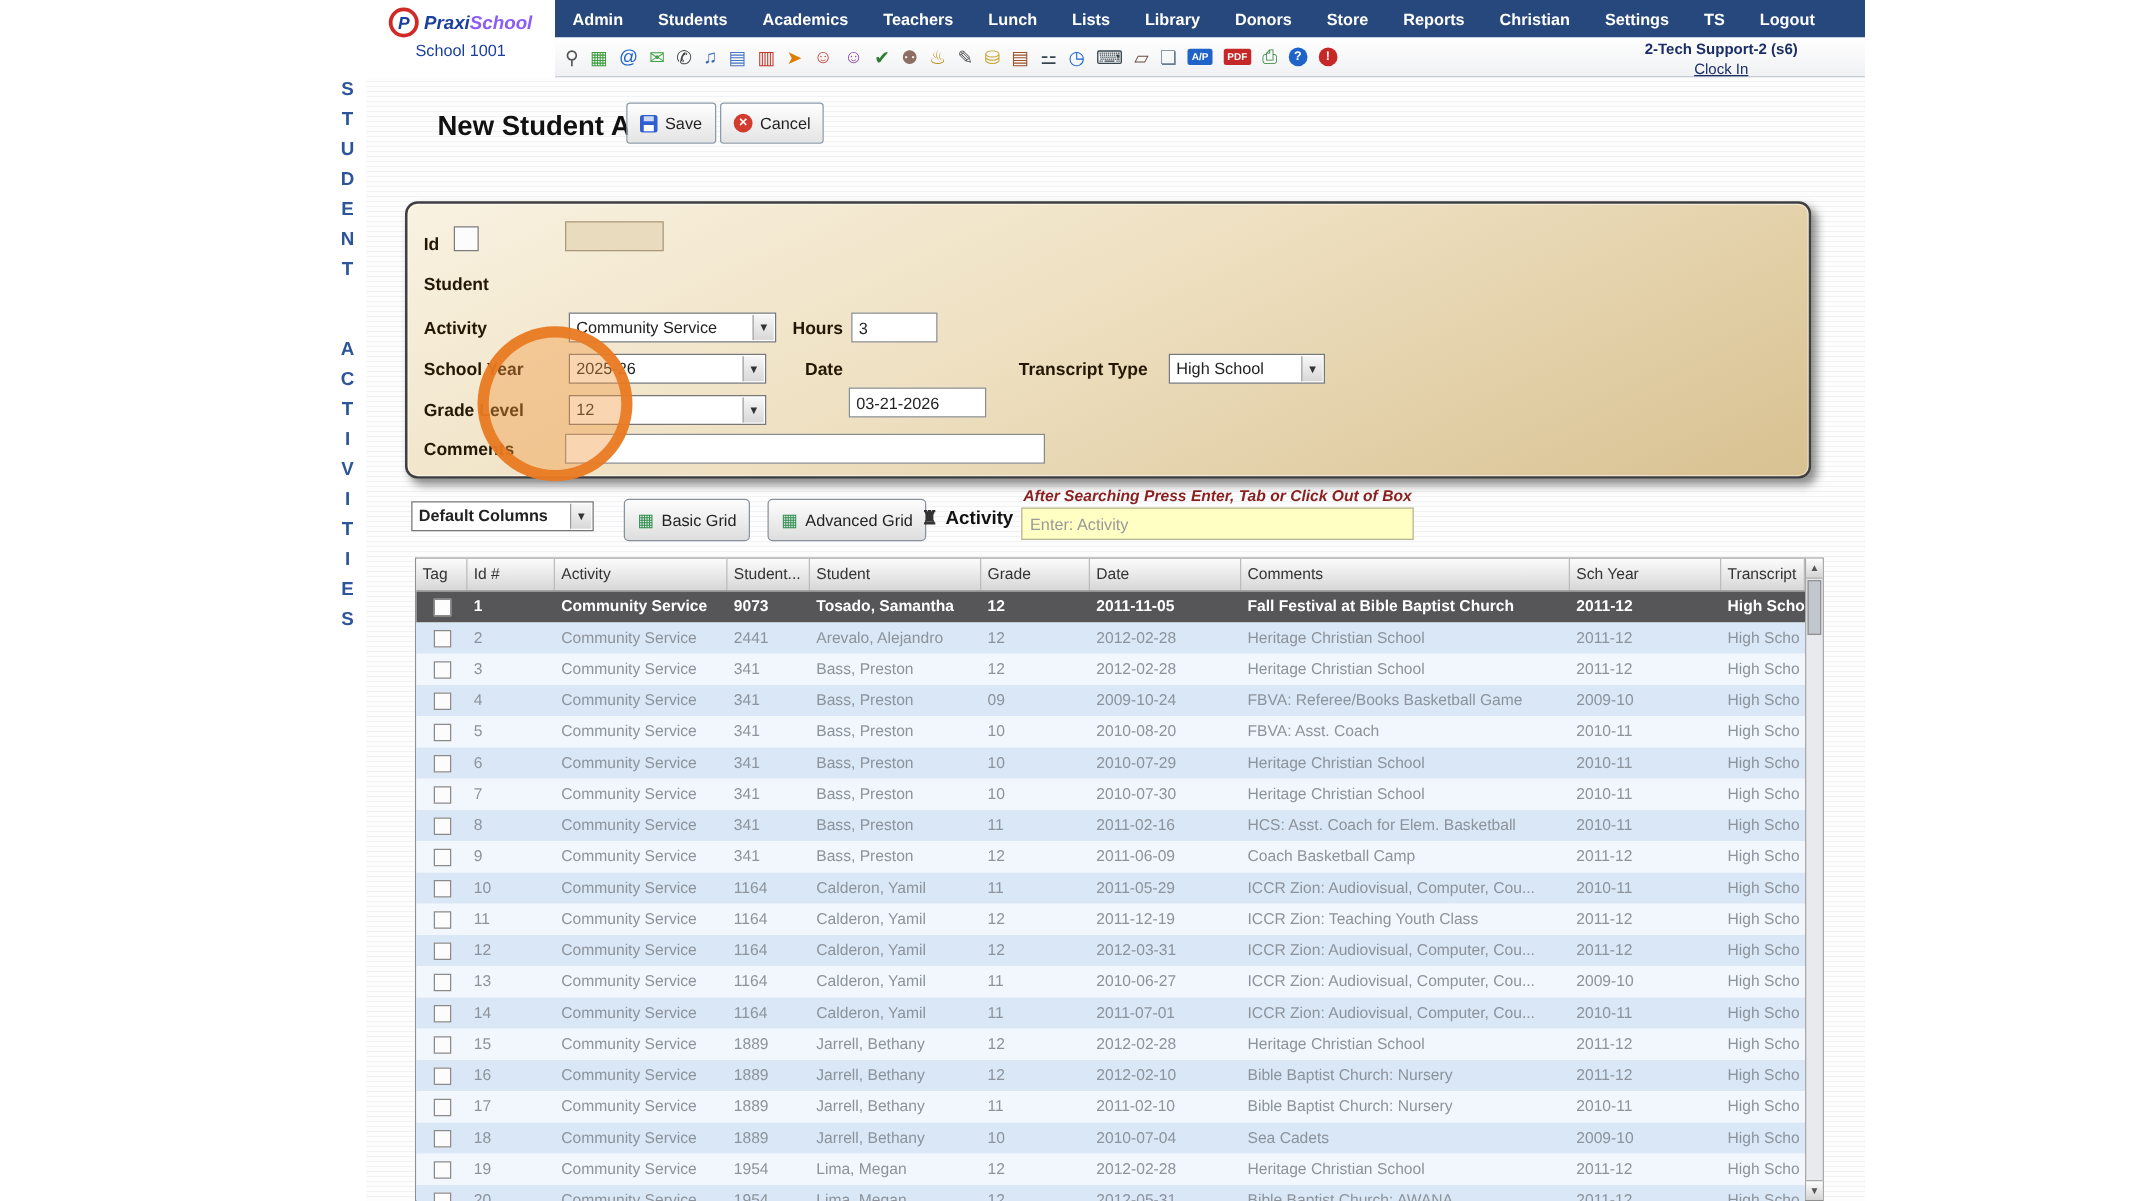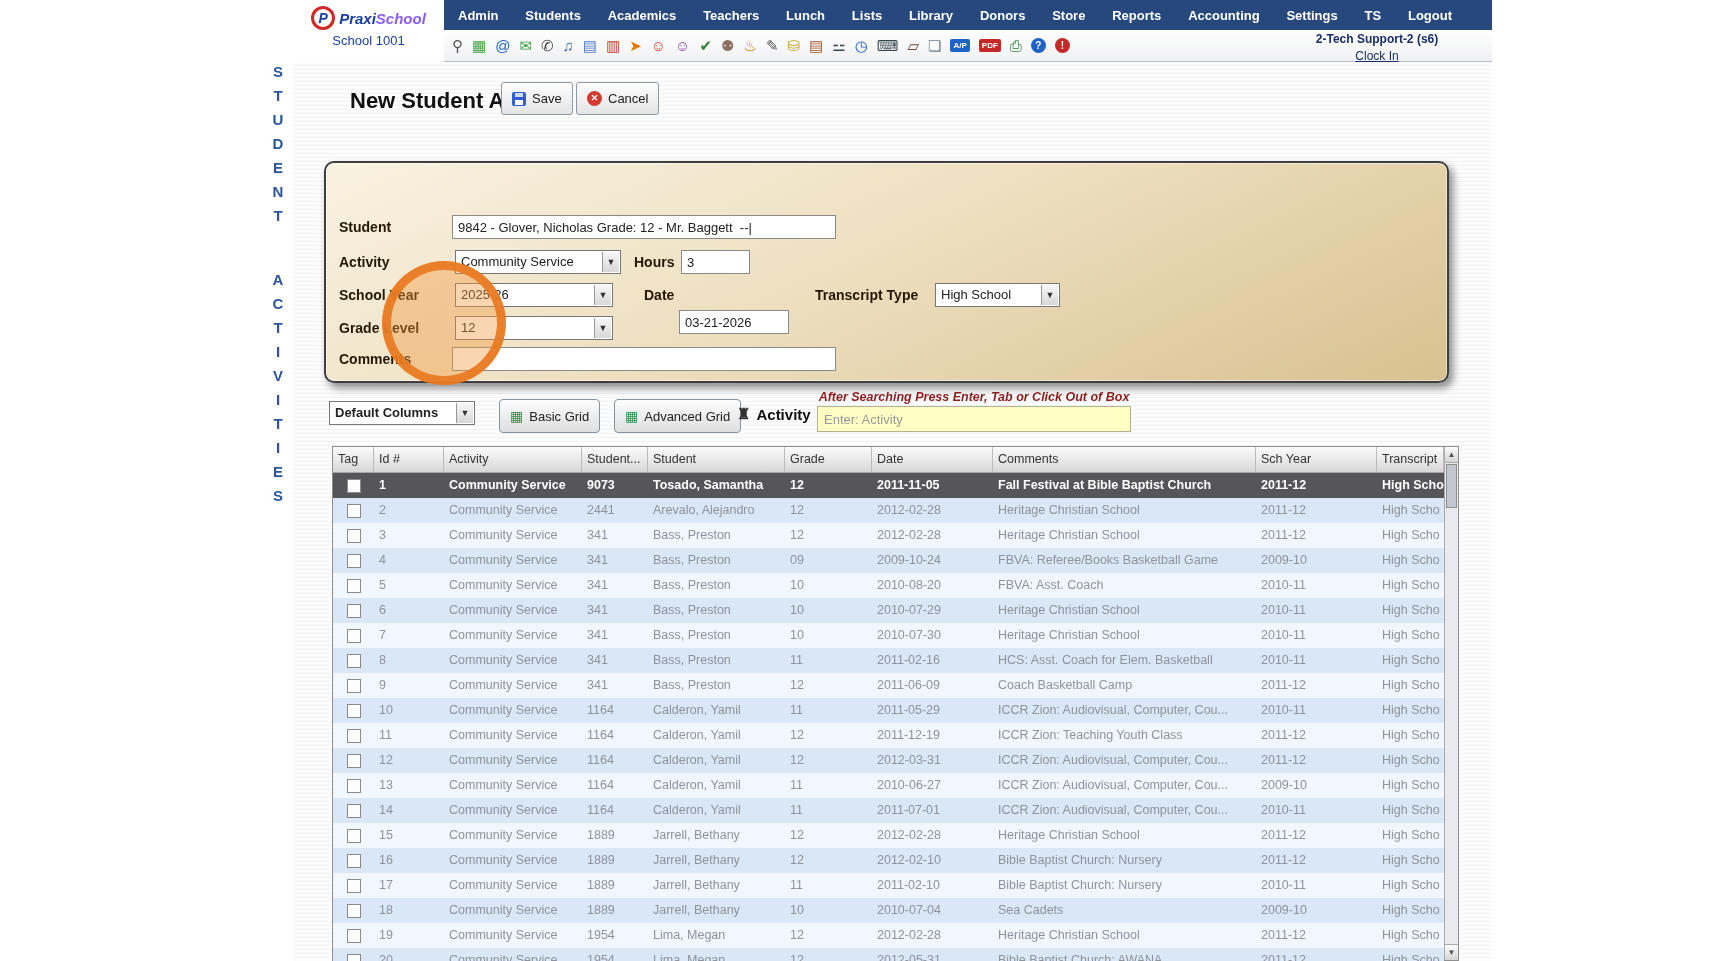--- a/index.html
+++ b/index.html
@@ -158,21 +158,21 @@
         <div class="nav-item">Admin</div>
         <div class="nav-item">Students</div>
         <div class="nav-item">Academics</div>
         <div class="nav-item">Teachers</div>
         <div class="nav-item">Lunch</div>
         <div class="nav-item">Lists</div>
         <div class="nav-item">Library</div>
         <div class="nav-item">Donors</div>
         <div class="nav-item">Store</div>
         <div class="nav-item">Reports</div>
-        <div class="nav-item">Accounting</div>
+        <div class="nav-item">Christian</div>
         <div class="nav-item">Settings</div>
         <div class="nav-item">TS</div>
         <div class="nav-item">Logout</div>
       </nav>
 
     <div class="toolbar">
       <div class="tb-icons">
           <span class="tb-glyph" style="color: rgb(85, 85, 85);">⚲</span>
           <span class="tb-glyph" style="color: rgb(63, 158, 63);">▦</span>
           <span class="tb-glyph" style="color: rgb(31, 99, 201);">@</span>
@@ -215,24 +215,28 @@
         <span class="floppy"></span>
         <span>Save</span>
       </button>
       <button class="btn btn-cancel">
         <span class="cancelico"></span>
         <span>Cancel</span>
       </button>
 
       <div class="panel">
 
+        <div class="frow" style="top:14px;">
+          <span class="flabel" style="left:13px; top:6px;">Id</span>
+          <span class="cbox" style="left:37px; top:4px; width:20px; height:20px;"></span>
+          <input class="tinput dis" style="left: 126px; top: 0px; width: 79px;" disabled="">
+        </div>
 
         <div class="frow" style="top:52px;">
           <span class="flabel" style="left:13px; top:0;">Student</span>
-          <input class="tinput" style="left: 126px; top: 0px; width: 384px;" value="9842 - Glover, Nicholas Grade: 12 - Mr. Baggett  --|">
         </div>
 
         <div class="frow" style="top:87px;">
           <span class="flabel" style="left:13px; top:0;">Activity</span>
           <span class="dd" style="left:129px; top:0; width:166px;">
             <span>Community Service</span>
             <span class="dd-btn"></span>
           </span>
           <span class="flabel" style="left:308px; top:0;">Hours</span>
           <input class="tinput" style="left: 355px; top: 0px; width: 69px;" value="3">

